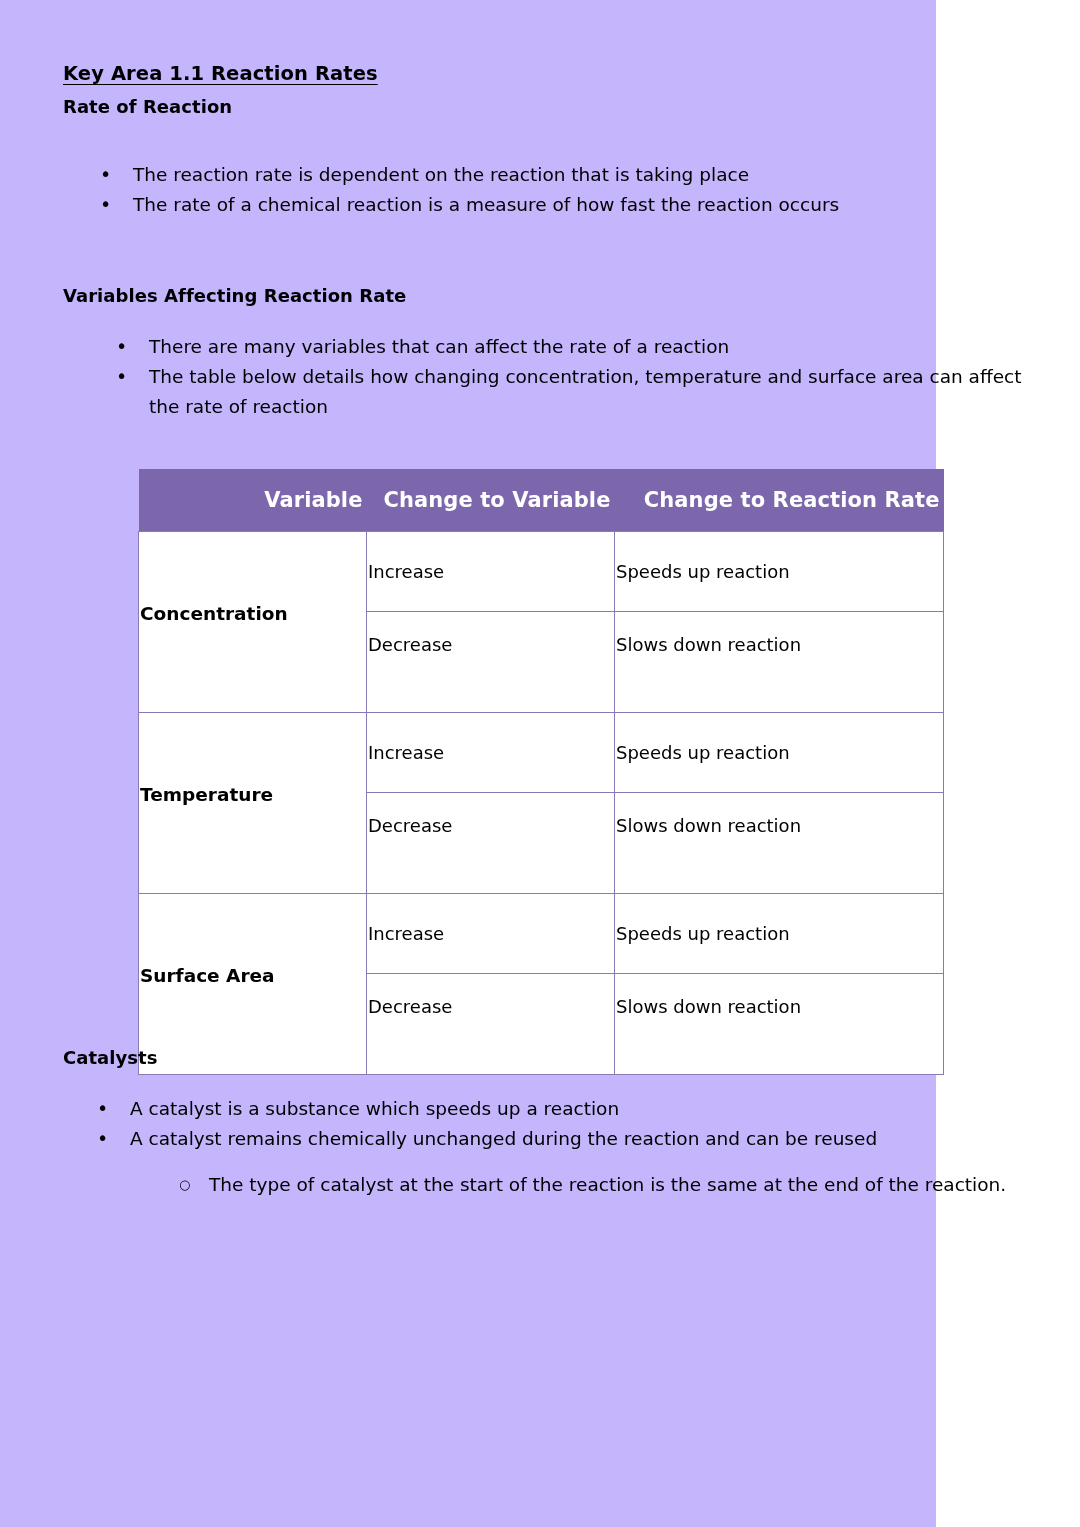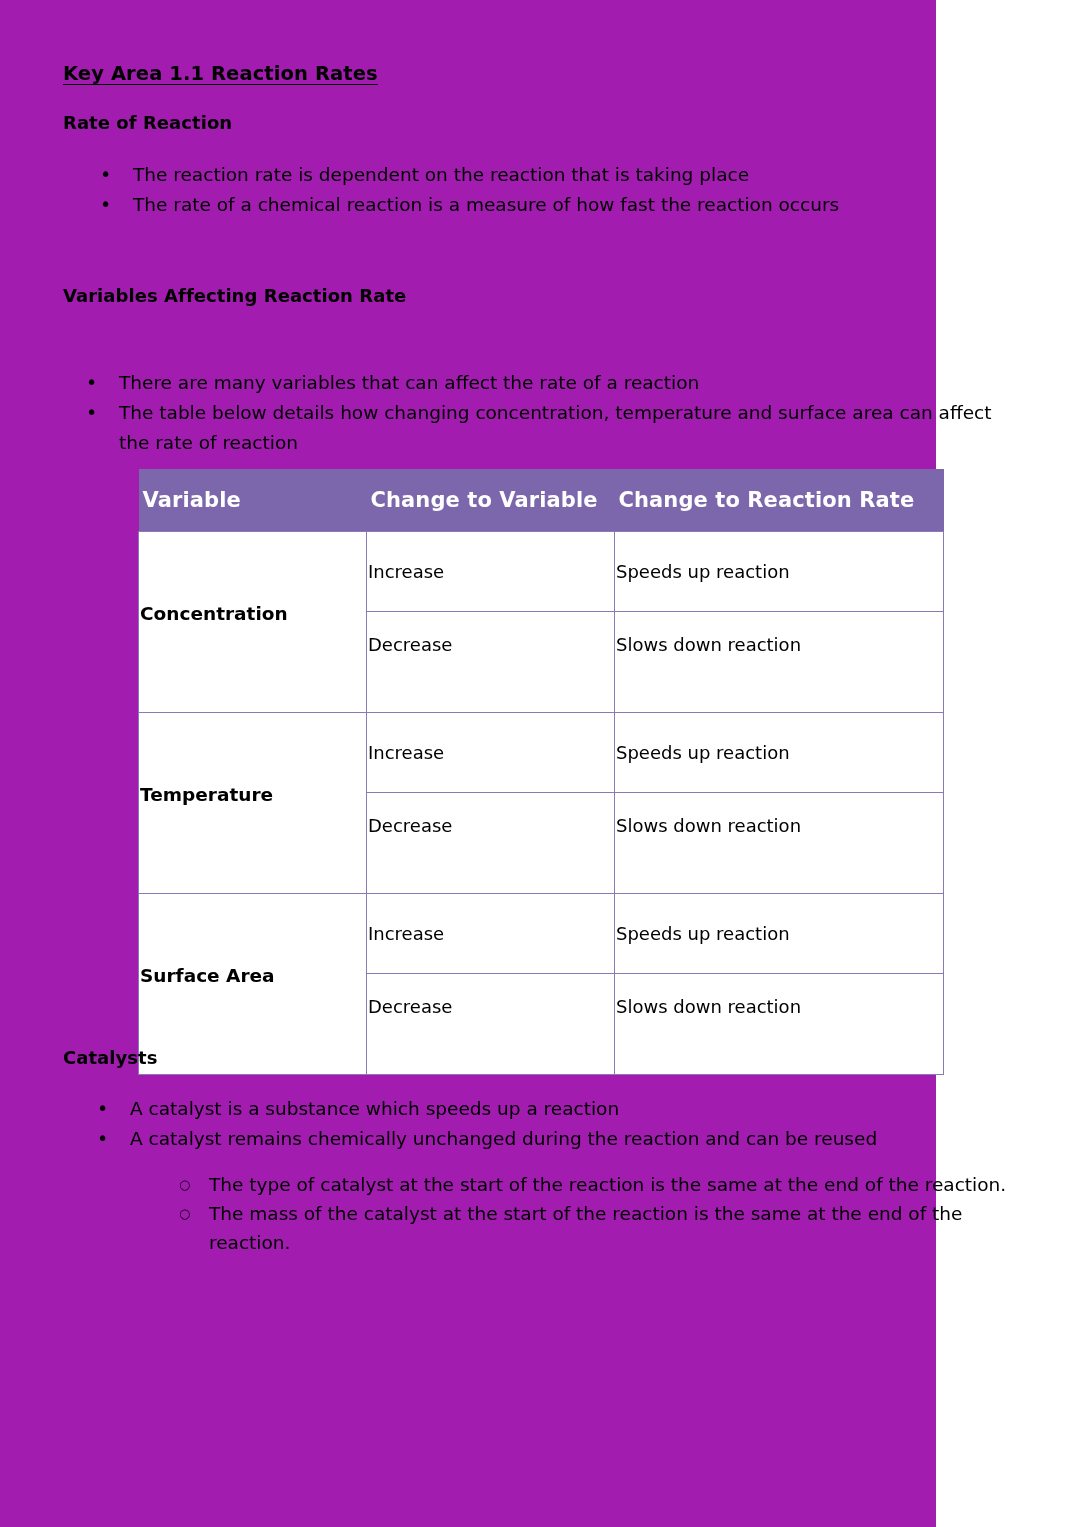--- a/index.html
+++ b/index.html
@@ -12,21 +12,21 @@
     height: 1527px;
     font-family: "DejaVu Sans", sans-serif;
     color: #000000;
     position: relative;
     overflow: hidden;
   }
   .page {
     position: relative;
     width: 936px;
     height: 1527px;
-    background: #a21caf;
+    background: #c4b5fd;
   }
 
   
   .doc-title {
     position: absolute;
     left: 63px;
     top: 62px;
     font-size: 19.5px;
     font-weight: bold;
     text-decoration: underline;
@@ -35,21 +35,21 @@
     white-space: nowrap;
   }
   .section-heading {
     position: absolute;
     left: 63px;
     font-size: 18px;
     font-weight: bold;
     letter-spacing: 0.05px;
     white-space: nowrap;
   }
-  #heading-rate-of-reaction { top: 112px; }
+  #heading-rate-of-reaction { top: 96px; }
   #heading-variables        { top: 285px; }
   #heading-catalysts        { top: 1047px; }
 
   
   .bullet-list {
     position: absolute;
     margin: 0;
     padding: 0;
     list-style: none;
   }
@@ -83,41 +83,41 @@
   .sub-item::before {
     content: "\25CB";
     position: absolute;
     left: 100px;
     top: 0px;
     font-size: 13px;
     line-height: 29px;
   }
 
   #list-rate-of-reaction { left: 66px; top: 160px; width: 900px; }
-  #list-variables        { left: 52px; top: 332px; width: 940px; margin-top: 36px; }
+  #list-variables        { left: 82px; top: 332px; width: 940px; }
   #list-catalysts        { left: 63px; top: 1094px; width: 960px; }
 
   
   .rate-table {
     position: absolute;
     left: 138px;
     top: 469px;
     width: 805px;
     border-collapse: collapse;
     table-layout: fixed;
   }
   .rate-table th {
     background: #7C67AC;
     color: #ffffff;
     font-size: 21px;
     font-weight: bold;
     height: 62px;
     border: none;
     padding: 0 4px;
-    text-align: left;
+    text-align: right;
     vertical-align: middle;
     letter-spacing: 0.1px;
   }
   .rate-table td {
     border: 1.3px solid #8979B4;
     font-size: 18px;
     text-align: left;
     color: #000000;
     background: #ffffff;
   }
@@ -209,17 +209,16 @@
     </tbody>
   </table>
 
   <div class="section-heading" id="heading-catalysts">Catalysts</div>
 
   <ul class="bullet-list" id="list-catalysts">
     <li class="bullet-item">A catalyst is a substance which speeds up a reaction</li>
     <li class="bullet-item">A catalyst remains chemically unchanged during the reaction and can be reused</li>
     <ul class="sub-list">
       <li class="sub-item">The type of catalyst at the start of the reaction is the same at the end of the reaction.</li>
-      <li class="sub-item">The mass of the catalyst at the start of the reaction is the same at the end of the reaction.</li>
     </ul>
   </ul>
 
 </div>
 
 </body></html>

